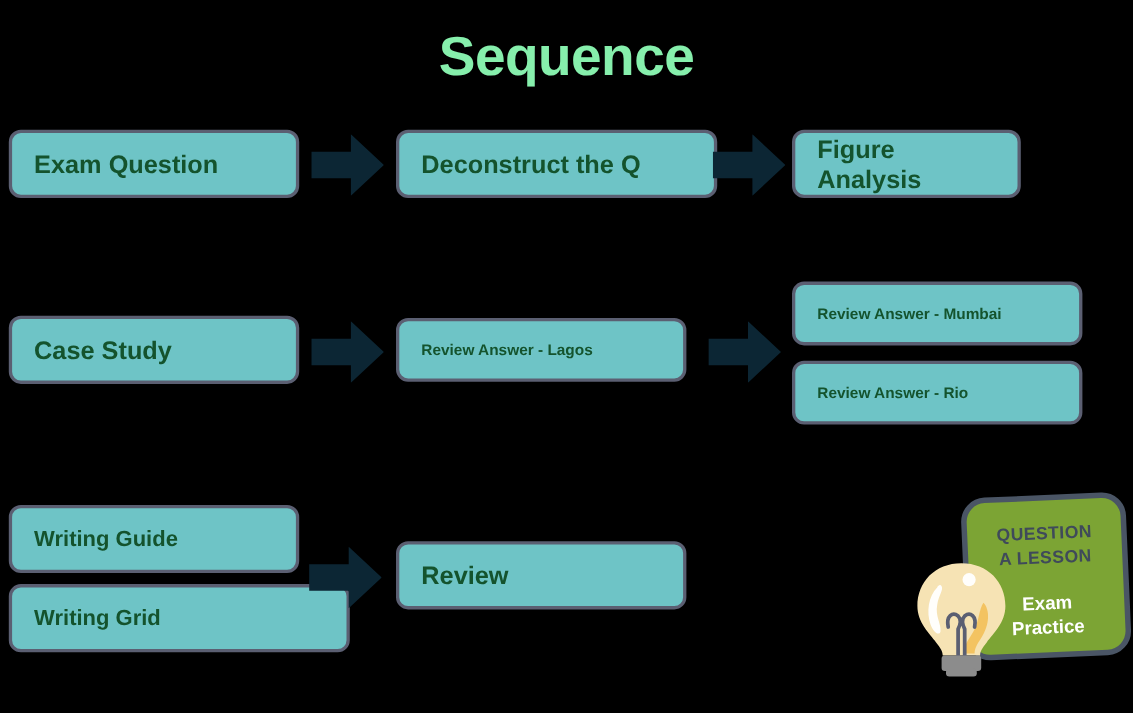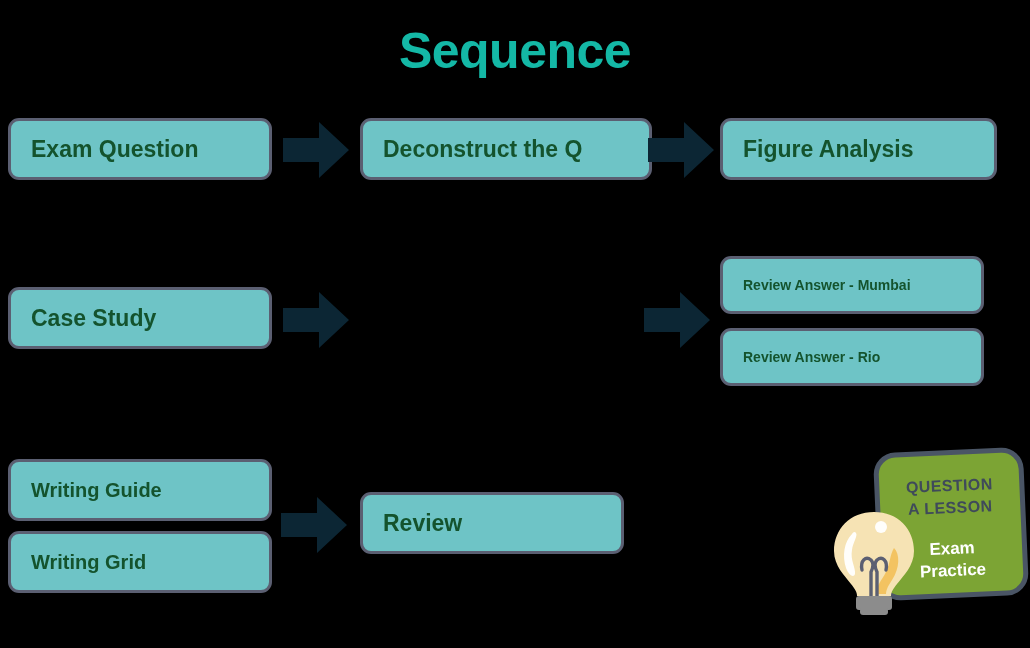--- a/index.html
+++ b/index.html
@@ -23,21 +23,21 @@
   
   .page-title {
     position: absolute;
     left: 0;
     top: 22px;
     width: 1030px;
     text-align: center;
     font-size: 50px;
     font-weight: bold;
     letter-spacing: -0.5px;
-    color: #14b8a6;
+    color: #86efac;
     font-family: "Liberation Sans", sans-serif;
   }
 
   
   .pbox {
     position: absolute;
     background: #6EC4C6;
     border: 3px solid #5b5f72;
     border-radius: 11px;
     display: flex;
@@ -126,50 +126,53 @@
   </svg>
 
   <div class="pbox big" style="left:360px; top:118px; width:292px; height:62px;">
     <span>Deconstruct the Q</span>
   </div>
 
   <svg class="arrow" style="left:648px; top:122px; width:66px; height:56px;" viewBox="0 0 66 56">
     <polygon points="0,16 36,16 36,0 66,28 36,56 36,40 0,40" fill="#0c2634"></polygon>
   </svg>
 
-  <div class="pbox big" style="left:720px; top:118px; width:277px; height:62px;">
+  <div class="pbox big" style="left:720px; top:118px; width:208px; height:62px;align-items:flex-end;">
     <span>Figure Analysis</span>
   </div>
 
   <div class="pbox big" style="left:8px; top:287px; width:264px; height:62px;">
     <span>Case Study</span>
   </div>
 
   <svg class="arrow" style="left:283px; top:292px; width:66px; height:56px;" viewBox="0 0 66 56">
     <polygon points="0,16 36,16 36,0 66,28 36,56 36,40 0,40" fill="#0c2634"></polygon>
   </svg>
 
+  <div class="pbox small" style="left:360px; top:289px; width:264px; height:58px;">
+    <span>Review Answer - Lagos</span>
+  </div>
 
   <svg class="arrow" style="left:644px; top:292px; width:66px; height:56px;" viewBox="0 0 66 56">
     <polygon points="0,16 36,16 36,0 66,28 36,56 36,40 0,40" fill="#0c2634"></polygon>
   </svg>
 
   <div class="pbox small" style="left:720px; top:256px; width:264px; height:58px;">
     <span>Review Answer - Mumbai</span>
   </div>
 
   <div class="pbox small" style="left:720px; top:328px; width:264px; height:58px;">
     <span>Review Answer - Rio</span>
   </div>
 
   <div class="pbox mid" style="left:8px; top:459px; width:264px; height:62px;align-items:center;">
     <span>Writing Guide</span>
   </div>
 
-  <div class="pbox mid" style="left:8px; top:531px; width:264px; height:62px;">
+  <div class="pbox mid" style="left:8px; top:531px; width:310px; height:62px;">
     <span>Writing Grid</span>
   </div>
 
   <svg class="arrow" style="left:281px; top:497px; width:66px; height:56px;" viewBox="0 0 66 56">
     <polygon points="0,16 36,16 36,0 66,28 36,56 36,40 0,40" fill="#0c2634"></polygon>
   </svg>
 
   <div class="pbox big" style="left:360px; top:492px; width:264px; height:62px;">
     <span>Review</span>
   </div>

